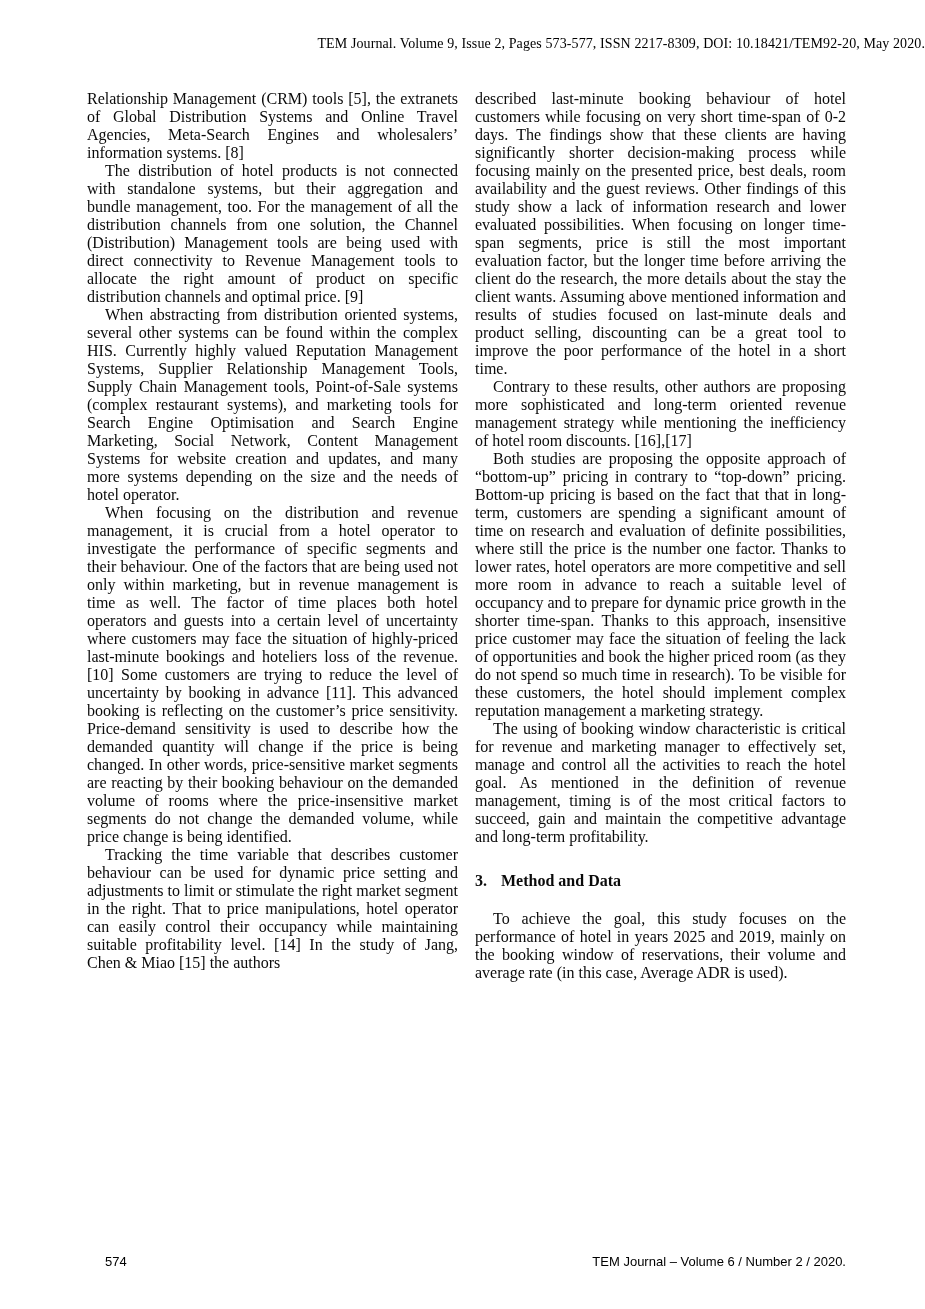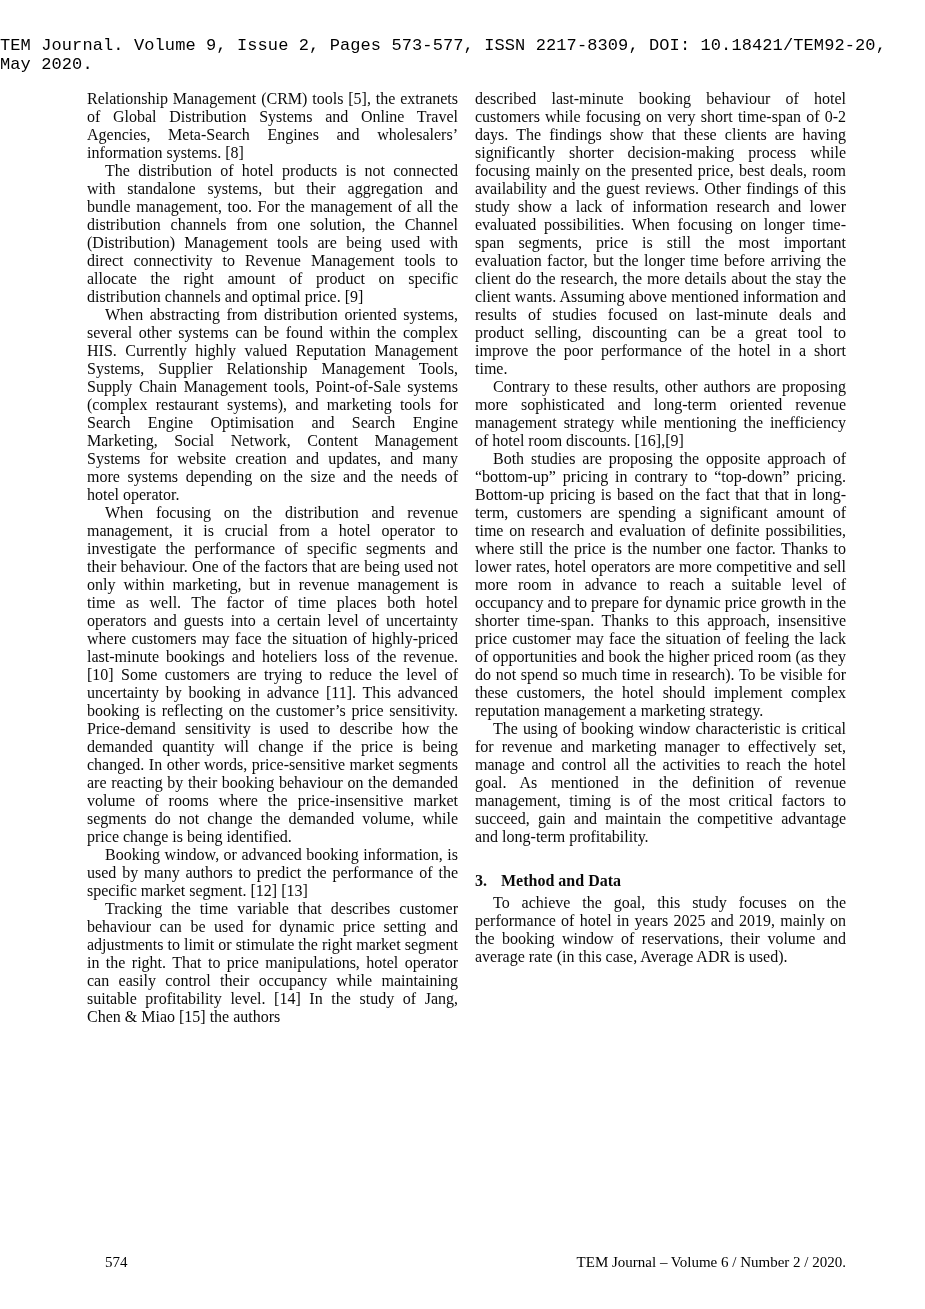--- a/index.html
+++ b/index.html
@@ -14,23 +14,23 @@
     background: #ffffff;
     color: #0a0a0a;
     font-family: "Liberation Serif", serif;
     overflow: hidden;
   }
   .page-header {
     position: absolute;
     top: 36px;
     left: 0;
     width: 100%;
-    text-align: left;
-    font-family: Liberation Mono, monospace;
-    font-size: 17px;
+    text-align: right;
+    font-family: Liberation Serif, serif;
+    font-size: 14px;
     color: #000000;
     letter-spacing: 0.1px;
   }
   .content {
     position: absolute;
     top: 90px;
     left: 87px;
     width: 759px;
     display: flex;
     gap: 17px;
@@ -41,36 +41,36 @@
     line-height: 18px;
     text-align: justify;
   }
   .column p {
     margin: 0;
   }
   .column p.indent {
     text-indent: 18px;
   }
   .section-heading {
-    margin: 26px 0 4px 0;
+    margin: 26px 0 20px 0;
     font-weight: bold;
     font-size: 16px;
     text-align: left;
   }
   .section-heading .num {
     display: inline-block;
     margin-right: 14px;
   }
   .page-footer {
     position: absolute;
     top: 1254px;
     left: 87px;
     width: 759px;
-    font-family: Liberation Serif, serif;
-    font-size: 15px;
+    font-family: Liberation Sans, sans-serif;
+    font-size: 13px;
     color: #000000;
     display: flex;
     justify-content: space-between;
   }
   .page-footer .pagenum {
     padding-left: 18px;
   }
 </style>
 </head>
 <body>
@@ -79,27 +79,26 @@
 
   <div class="page-header">TEM Journal. Volume 9, Issue 2, Pages 573-577, ISSN 2217-8309, DOI: 10.18421/TEM92-20, May 2020.</div>
 
   <div class="content">
 
     <div class="column">
       <p>Relationship Management (CRM) tools [5], the extranets of Global Distribution Systems and Online Travel Agencies, Meta-Search Engines and wholesalers’ information systems. [8]</p>
       <p class="indent">The distribution of hotel products is not connected with standalone systems, but their aggregation and bundle management, too. For the management of all the distribution channels from one solution, the Channel (Distribution) Management tools are being used with direct connectivity to Revenue Management tools to allocate the right amount of product on specific distribution channels and optimal price. [9]</p>
       <p class="indent">When abstracting from distribution oriented systems, several other systems can be found within the complex HIS. Currently highly valued Reputation Management Systems, Supplier Relationship Management Tools, Supply Chain Management tools, Point-of-Sale systems (complex restaurant systems), and marketing tools for Search Engine Optimisation and Search Engine Marketing, Social Network, Content Management Systems for website creation and updates, and many more systems depending on the size and the needs of hotel operator.</p>
       <p class="indent">When focusing on the distribution and revenue management, it is crucial from a hotel operator to investigate the performance of specific segments and their behaviour. One of the factors that are being used not only within marketing, but in revenue management is time as well. The factor of time places both hotel operators and guests into a certain level of uncertainty where customers may face the situation of highly-priced last-minute bookings and hoteliers loss of the revenue. [10] Some customers are trying to reduce the level of uncertainty by booking in advance [11]. This advanced booking is reflecting on the customer’s price sensitivity. Price-demand sensitivity is used to describe how the demanded quantity will change if the price is being changed. In other words, price-sensitive market segments are reacting by their booking behaviour on the demanded volume of rooms where the price-insensitive market segments do not change the demanded volume, while price change is being identified.</p>
-      <p class="indent">Booking window, or advanced booking information, is used by many authors to predict the performance of the specific market segment. [12] [13]</p>
       <p class="indent">Tracking the time variable that describes customer behaviour can be used for dynamic price setting and adjustments to limit or stimulate the right market segment in the right. That to price manipulations, hotel operator can easily control their occupancy while maintaining suitable profitability level. [14] In the study of Jang, Chen &amp; Miao [15] the authors</p>
     </div>
 
     <div class="column">
       <p>described last-minute booking behaviour of hotel customers while focusing on very short time-span of 0-2 days. The findings show that these clients are having significantly shorter decision-making process while focusing mainly on the presented price, best deals, room availability and the guest reviews. Other findings of this study show a lack of information research and lower evaluated possibilities. When focusing on longer time-span segments, price is still the most important evaluation factor, but the longer time before arriving the client do the research, the more details about the stay the client wants. Assuming above mentioned information and results of studies focused on last-minute deals and product selling, discounting can be a great tool to improve the poor performance of the hotel in a short time.</p>
-      <p class="indent">Contrary to these results, other authors are proposing more sophisticated and long-term oriented revenue management strategy while mentioning the inefficiency of hotel room discounts. [16],[9]</p>
+      <p class="indent">Contrary to these results, other authors are proposing more sophisticated and long-term oriented revenue management strategy while mentioning the inefficiency of hotel room discounts. [16],[17]</p>
       <p class="indent">Both studies are proposing the opposite approach of “bottom-up” pricing in contrary to “top-down” pricing. Bottom-up pricing is based on the fact that that in long-term, customers are spending a significant amount of time on research and evaluation of definite possibilities, where still the price is the number one factor. Thanks to lower rates, hotel operators are more competitive and sell more room in advance to reach a suitable level of occupancy and to prepare for dynamic price growth in the shorter time-span. Thanks to this approach, insensitive price customer may face the situation of feeling the lack of opportunities and book the higher priced room (as they do not spend so much time in research). To be visible for these customers, the hotel should implement complex reputation management a marketing strategy.</p>
       <p class="indent">The using of booking window characteristic is critical for revenue and marketing manager to effectively set, manage and control all the activities to reach the hotel goal. As mentioned in the definition of revenue management, timing is of the most critical factors to succeed, gain and maintain the competitive advantage and long-term profitability.</p>
       <div class="section-heading">
         <span class="num">3.</span><span>Method and Data</span>
       </div>
       <p class="indent">To achieve the goal, this study focuses on the performance of hotel in years 2025 and 2019, mainly on the booking window of reservations, their volume and average rate (in this case, Average ADR is used).</p>
     </div>
 
   </div>
 

